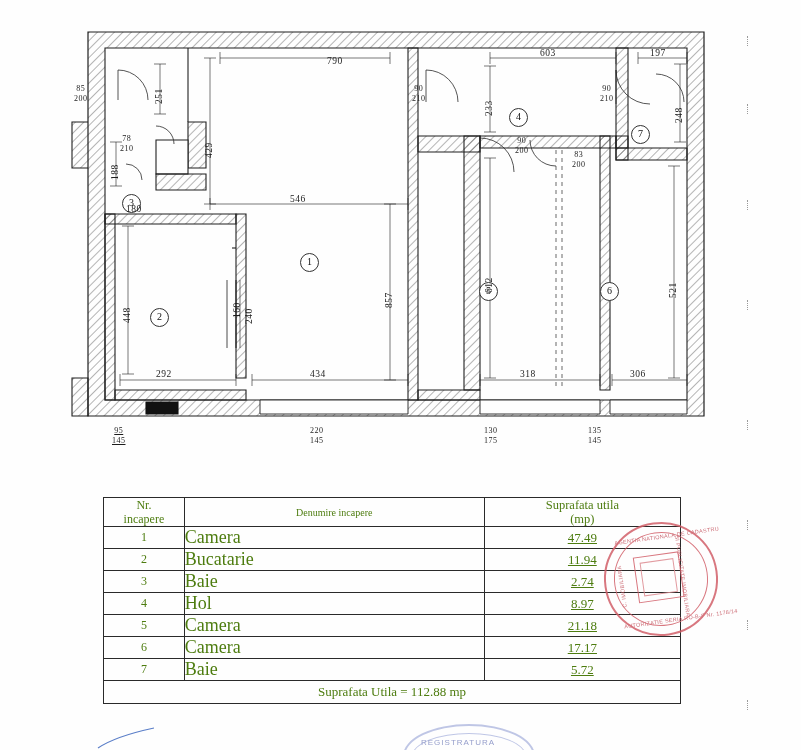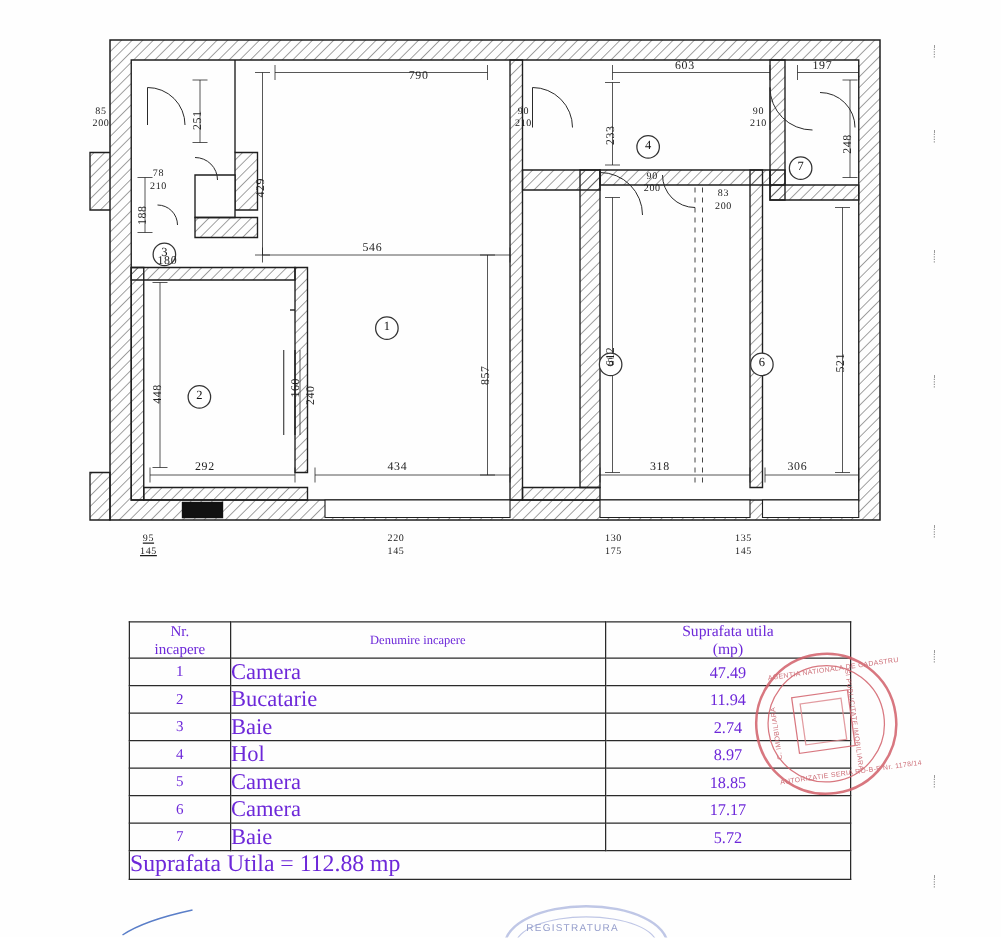--- a/index.html
+++ b/index.html
@@ -76,35 +76,35 @@
   }
   table.schedule {
     border-collapse: collapse;
     width: 578px;
     background: transparent;
   }
   table.schedule td, table.schedule th {
     border: 1px solid #2a2a2a;
     font-weight: normal;
     font-family: "Liberation Serif", serif;
-    color: #6d28d9;
+    color: #4d7c0f;
     padding: 0;
     height: 21px;
   }
   th.c-nr, td.c-nr { width: 80px; text-align: center; font-size: 12px; }
   th.c-name, td.c-name { width: 300px; font-size: 18px; }
   th.c-area, td.c-area { width: 196px; text-align: center; font-size: 13px; }
   th.c-nr { font-size: 12px; line-height: 14px; height: 36px; }
   th.c-name { text-align: center; font-size: 10px; height: 36px; }
   th.c-area { font-size: 12.5px; line-height: 14px; height: 36px; }
   td.c-name { padding-left: 32px; }
-  td.c-area { padding-right: 46px; }
+  td.c-area { padding-right: 46px; text-decoration: underline; }
   tr.total td {
-    text-align: left;
-    font-size: 19px;
+    text-align: center;
+    font-size: 13px;
     height: 22px;
   }
 
   
   .stamp {
     position: absolute;
     border-radius: 50%;
     border: 2px solid #d2606a;
     color: #c4545f;
     opacity: 0.85;
@@ -442,21 +442,21 @@
           <td class="c-area">2.74</td>
         </tr>
         <tr>
           <td class="c-nr">4</td>
           <td class="c-name">Hol</td>
           <td class="c-area">8.97</td>
         </tr>
         <tr>
           <td class="c-nr">5</td>
           <td class="c-name">Camera</td>
-          <td class="c-area">18.85</td>
+          <td class="c-area">21.18</td>
         </tr>
         <tr>
           <td class="c-nr">6</td>
           <td class="c-name">Camera</td>
           <td class="c-area">17.17</td>
         </tr>
         <tr>
           <td class="c-nr">7</td>
           <td class="c-name">Baie</td>
           <td class="c-area">5.72</td>

